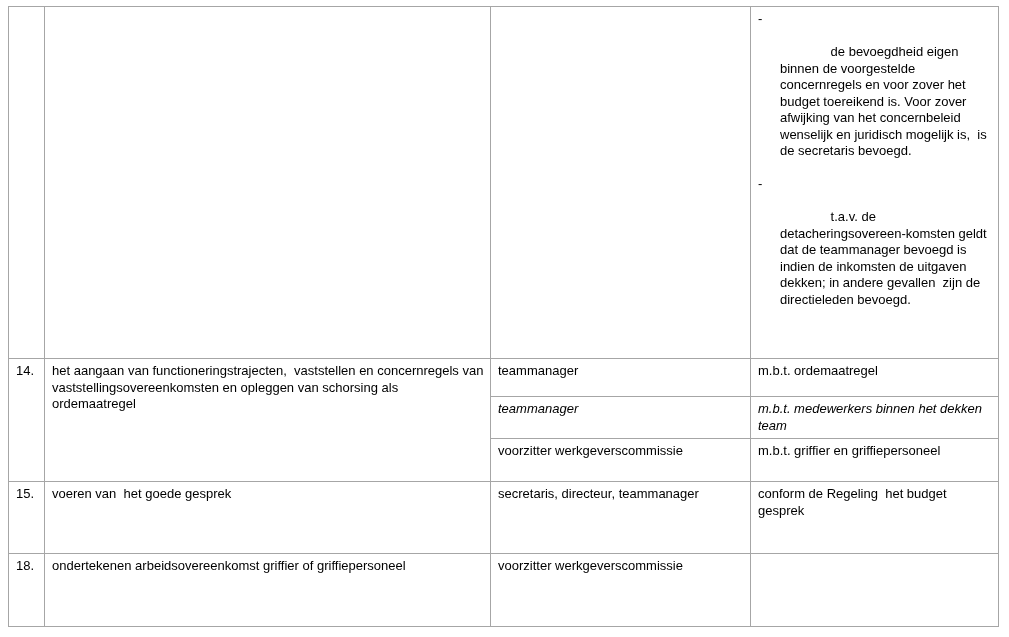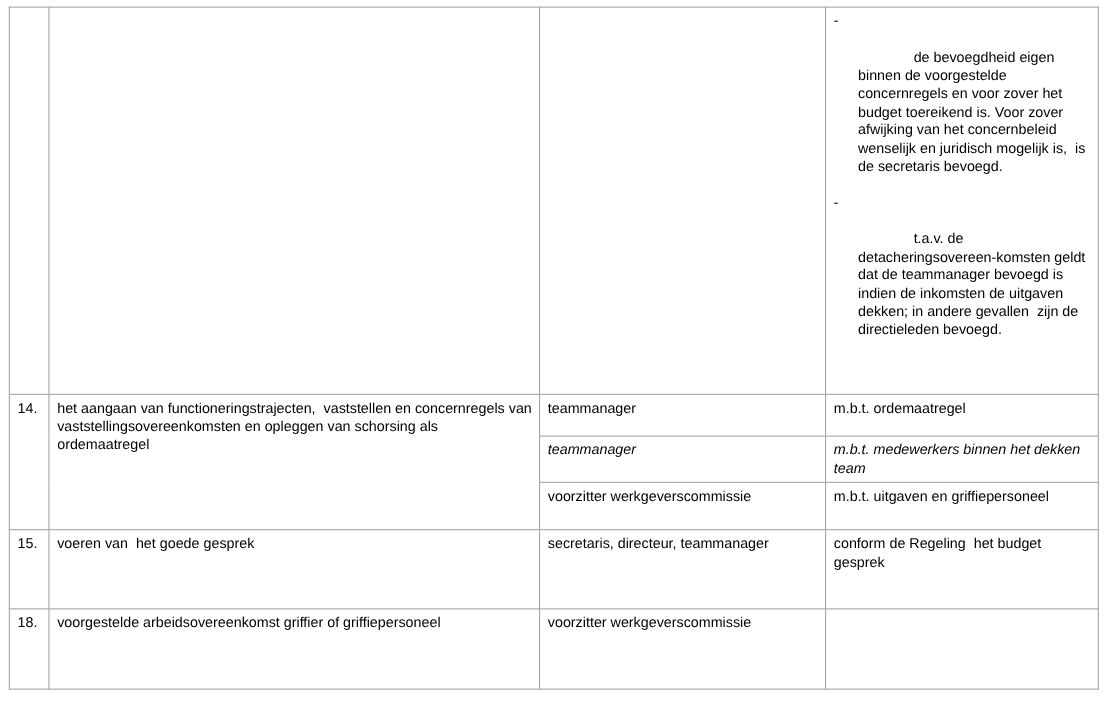--- a/index.html
+++ b/index.html
@@ -122,33 +122,33 @@
         <td class="txt" rowspan="3">het aangaan van functioneringstrajecten,  vaststellen en concernregels van vaststellingsovereenkomsten en opleggen van schorsing als ordemaatregel</td>
         <td class="txt">teammanager</td>
         <td class="txt">m.b.t. ordemaatregel</td>
       </tr>
       <tr class="r14b">
         <td class="txt">teammanager</td>
         <td class="txt">m.b.t. medewerkers binnen het dekken team</td>
       </tr>
       <tr class="r14c">
         <td class="txt">voorzitter werkgeverscommissie</td>
-        <td class="txt">m.b.t. uitgaven en griffiepersoneel</td>
+        <td class="txt">m.b.t. griffier en griffiepersoneel</td>
       </tr>
 
       <tr class="row-15">
         <td class="num-cell">15.</td>
         <td class="txt">voeren van  het goede gesprek</td>
         <td class="txt">secretaris, directeur, teammanager</td>
         <td class="txt">conform de Regeling  het budget gesprek</td>
       </tr>
 
       <tr class="row-16">
         <td class="num-cell">18.</td>
-        <td class="txt">voorgestelde arbeidsovereenkomst griffier of griffiepersoneel</td>
+        <td class="txt">ondertekenen arbeidsovereenkomst griffier of griffiepersoneel</td>
         <td class="txt">voorzitter werkgeverscommissie</td>
         <td class="txt cell-empty"></td>
       </tr>
 
     </tbody>
   </table>
 
 </div>
 
 </body></html>

